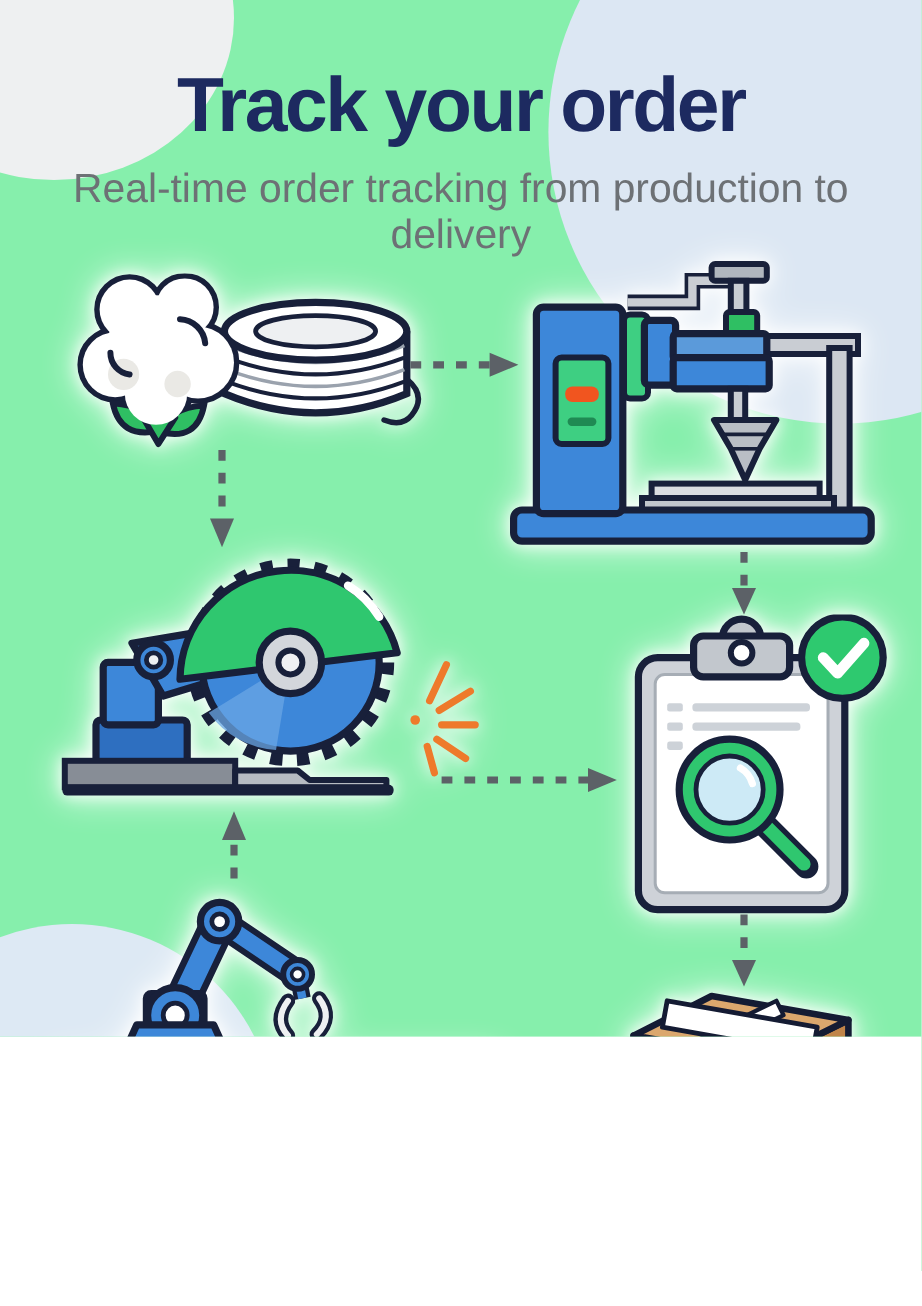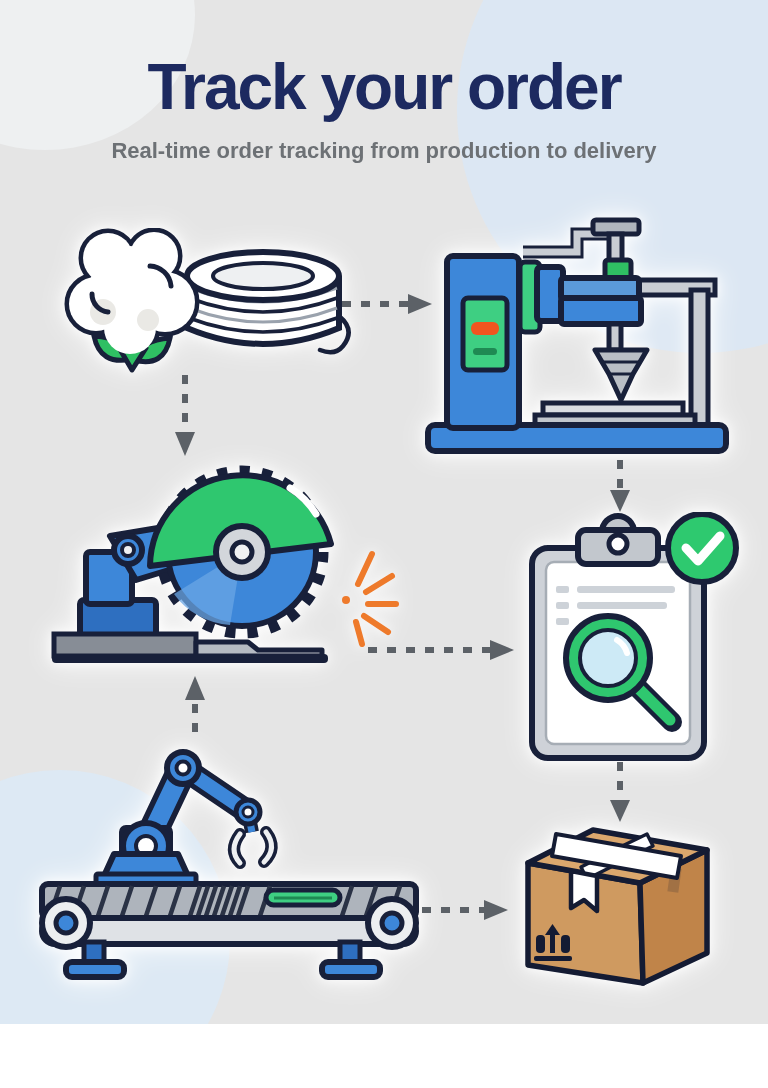--- a/index.html
+++ b/index.html
@@ -1,26 +1,26 @@
 <!DOCTYPE html>
 <html><head>
 <meta charset="utf-8">
 <style>
   html,body{margin:0;padding:0;}
   body{font-family:"Liberation Sans",sans-serif;}
-  .canvas{position:relative;width:768px;height:1024px;background:#e5e5e5;overflow:hidden;}
+  .canvas{position:relative;width:768px;height:864px;background:#86efac;overflow:hidden;}
   .bg-circle{position:absolute;border-radius:50%;}
   .c-topleft{left:-105px;top:-120px;width:300px;height:270px;background:#eef0f1;}
   .c-topright{left:457px;top:-133px;width:486px;height:486px;background:#dce7f3;}
   .c-bottomleft{left:-110px;top:770px;width:340px;height:340px;background:#dde9f4;}
   .header{position:absolute;left:0;top:0;width:768px;text-align:center;}
   .title{position:absolute;left:0;top:50px;width:768px;margin:0;text-align:center;
          font-size:64px;font-weight:bold;letter-spacing:-2px;color:#1d2a60;}
   .subtitle{position:absolute;left:0;top:138px;width:768px;margin:0;text-align:center;
-            font-size:22px;font-weight:bold;color:#6d7175;letter-spacing:0px;}
+            font-size:34px;font-weight:normal;color:#6d7175;letter-spacing:0px;}
   .step,.arrow{position:absolute;}
   .step svg{filter:drop-shadow(0 0 6px rgba(255,255,255,.95)) drop-shadow(0 0 14px rgba(255,255,255,.75));}
   .bar-blue{position:absolute;left:-60px;top:1050px;width:745px;height:70px;background:#2b6fd3;
             border-radius:46px 46px 0 0;}
   .dot-green{position:absolute;left:62px;top:1076px;width:34px;height:30px;border-radius:50%;
              background:#3dcb7d;border:3px solid #23a35f;}
   .corner-green{position:absolute;left:697px;top:1046px;width:85px;height:60px;background:#2fc46f;
                 border-top-left-radius:52px;}
 </style>
 </head>

